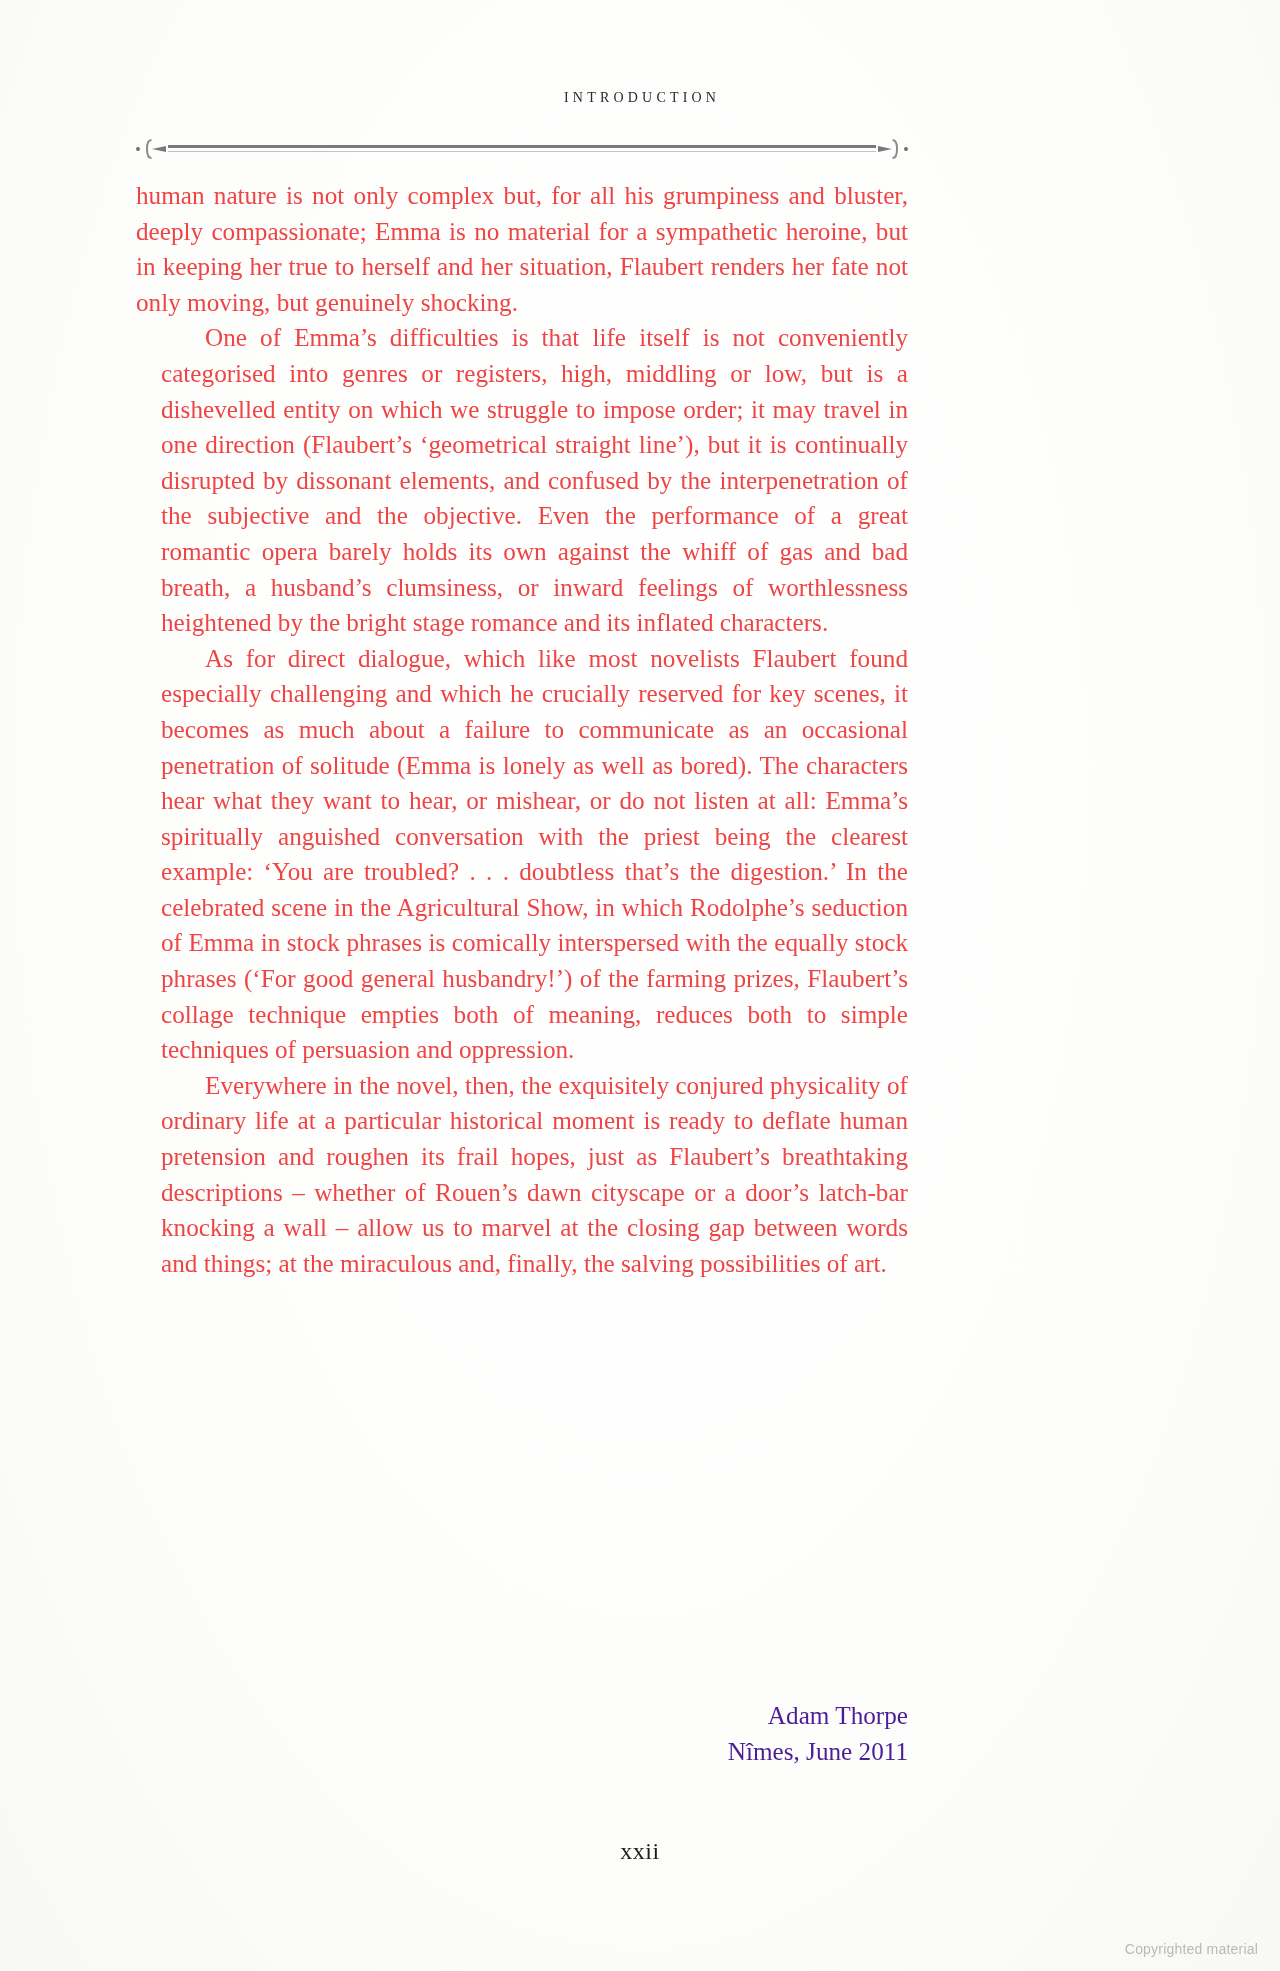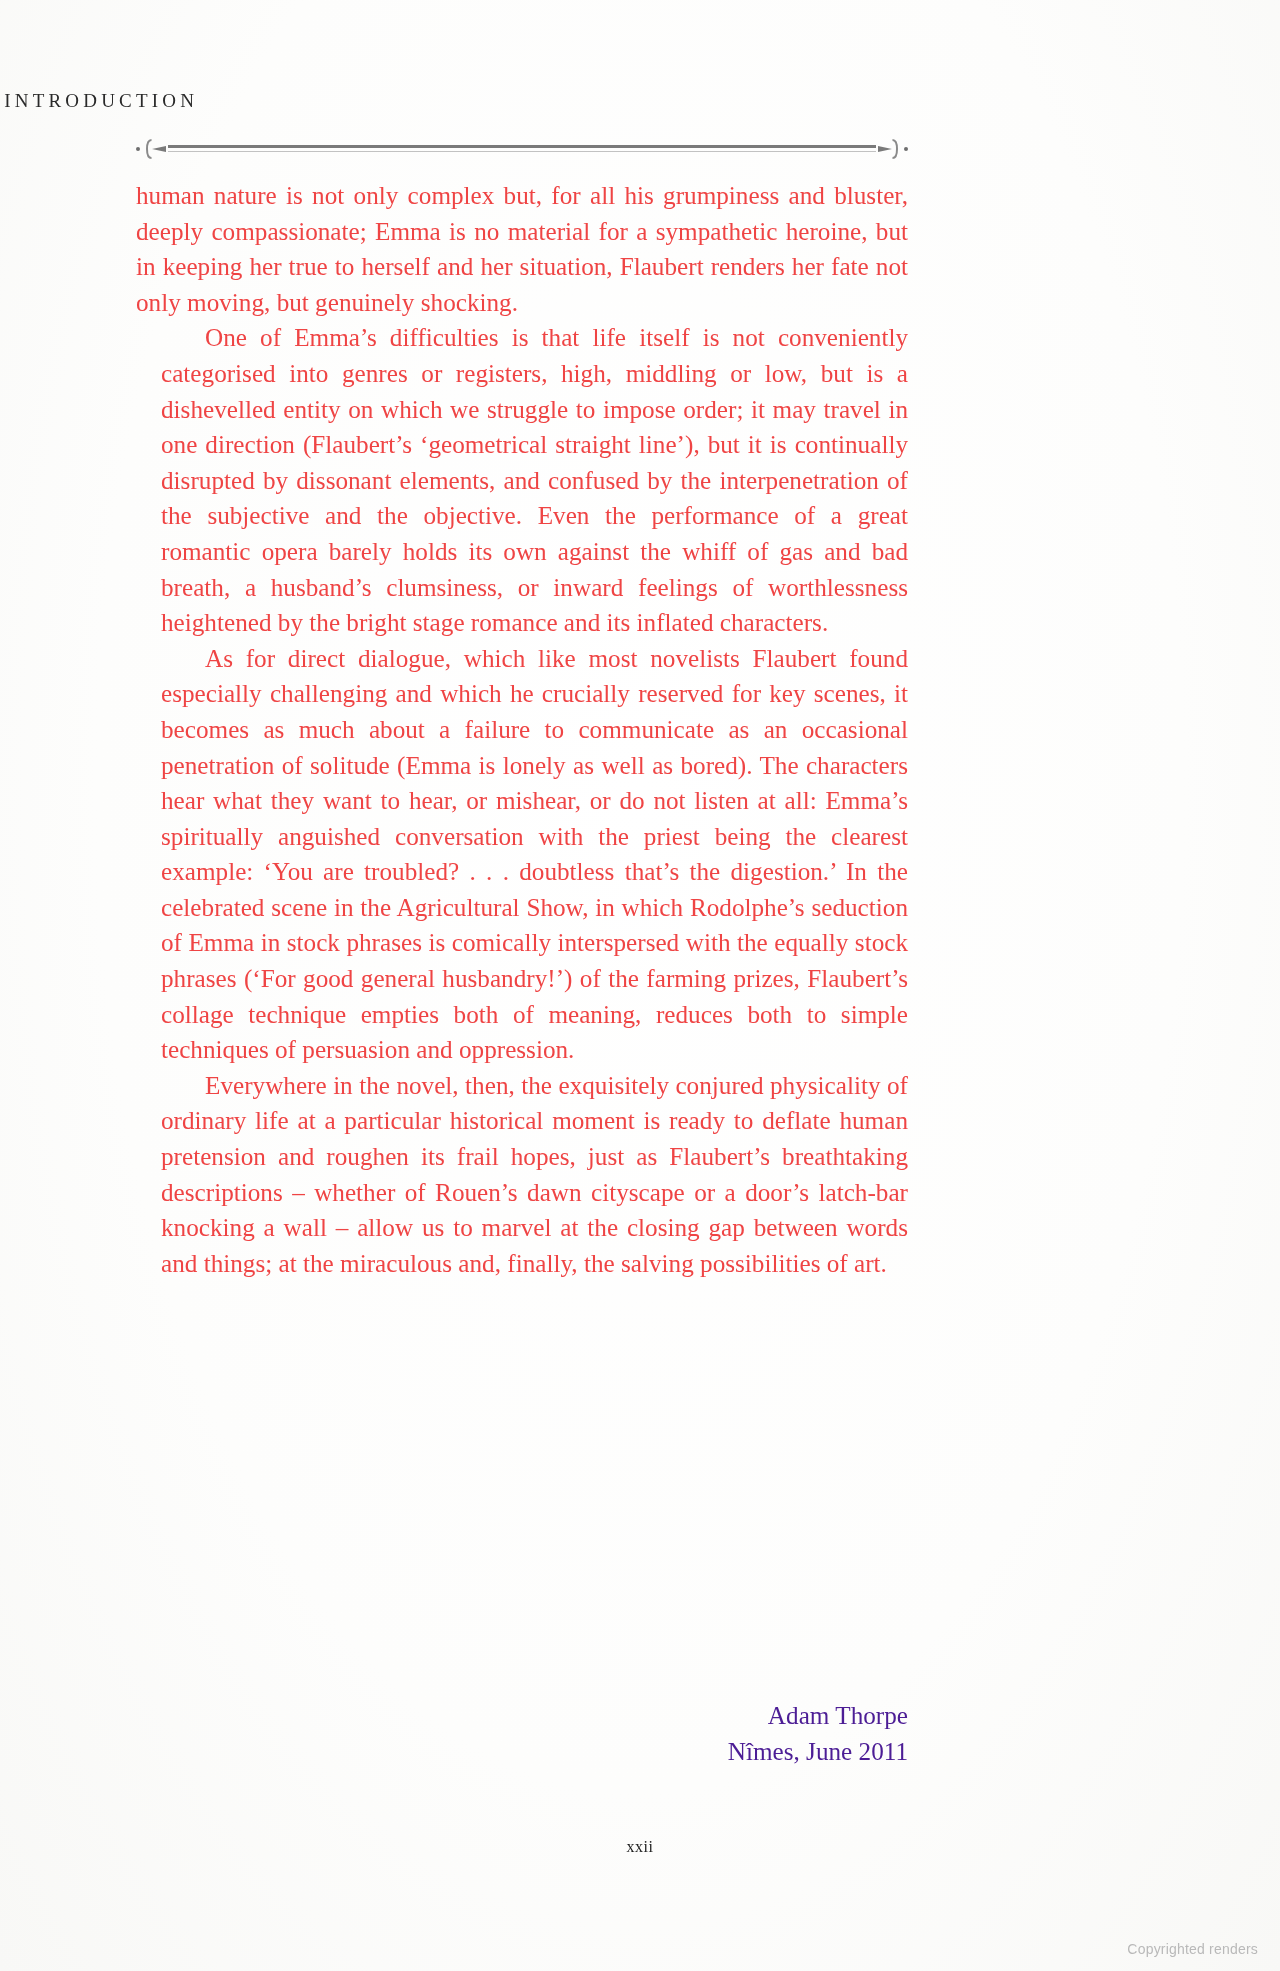--- a/index.html
+++ b/index.html
@@ -28,21 +28,22 @@
       radial-gradient(ellipse at 50% 40%, #ffffff 0%, #fdfdfc 60%, #f8f8f6 100%);
     pointer-events: none;
   }
 
   
   .running-head {
     position: absolute;
     top: 90px;
     left: 0;
     right: 0;
-    font-size: 19px;
+    text-align: center;
+    font-size: 14px;
     letter-spacing: 4.2px;
     color: #2a2a2a;
     text-indent: 4.2px;
     font-variant: small-caps;
   }
 
   
   .rule-wrap {
     position: absolute;
     top: 137px;
@@ -124,21 +125,21 @@
     font-variant-numeric: oldstyle-nums;
   }
 
   
   .folio {
     position: absolute;
     top: 1838px;
     left: 0;
     right: 0;
     text-align: center;
-    font-size: 16px;
+    font-size: 24px;
     color: #1c1c1c;
     letter-spacing: 0.5px;
   }
 
   
   .watermark {
     position: absolute;
     right: 22px;
     bottom: 14px;
     font-family: "Liberation Sans", "DejaVu Sans", sans-serif;
@@ -180,14 +181,14 @@
     <p class="indent">Everywhere in the novel, then, the exquisitely conjured physicality of ordinary life at a particular historical moment is ready to deflate human pretension and roughen its frail hopes, just as Flaubert’s breathtaking descriptions – whether of Rouen’s dawn cityscape or a door’s latch-bar knocking a wall – allow us to marvel at the closing gap between words and things; at the miraculous and, finally, the salving possibilities of art.</p>
   </div>
 
   <div class="signature">
     <div>Adam Thorpe</div>
     <div class="place">Nîmes, June 2011</div>
   </div>
 
   <div class="folio">xxii</div>
 
-  <div class="watermark">Copyrighted renders</div>
+  <div class="watermark">Copyrighted material</div>
 </div>
 
 </body></html>

